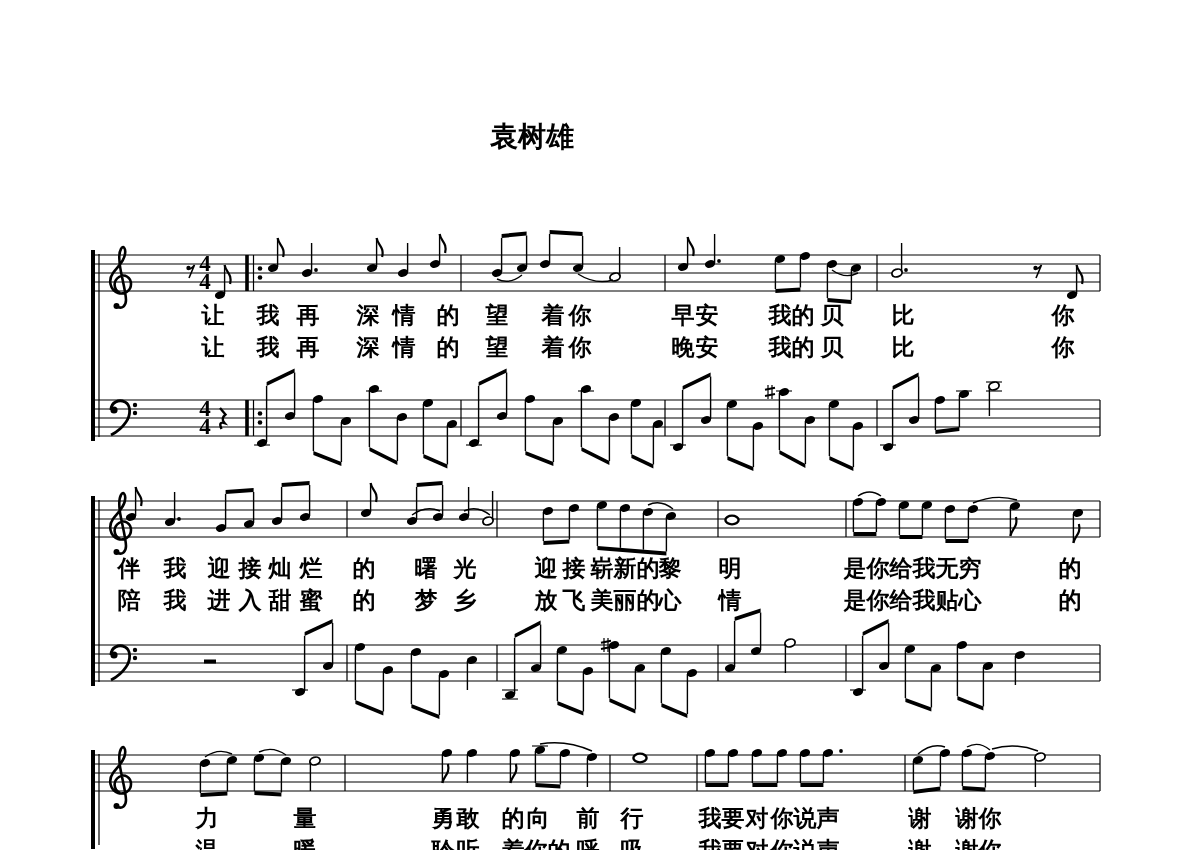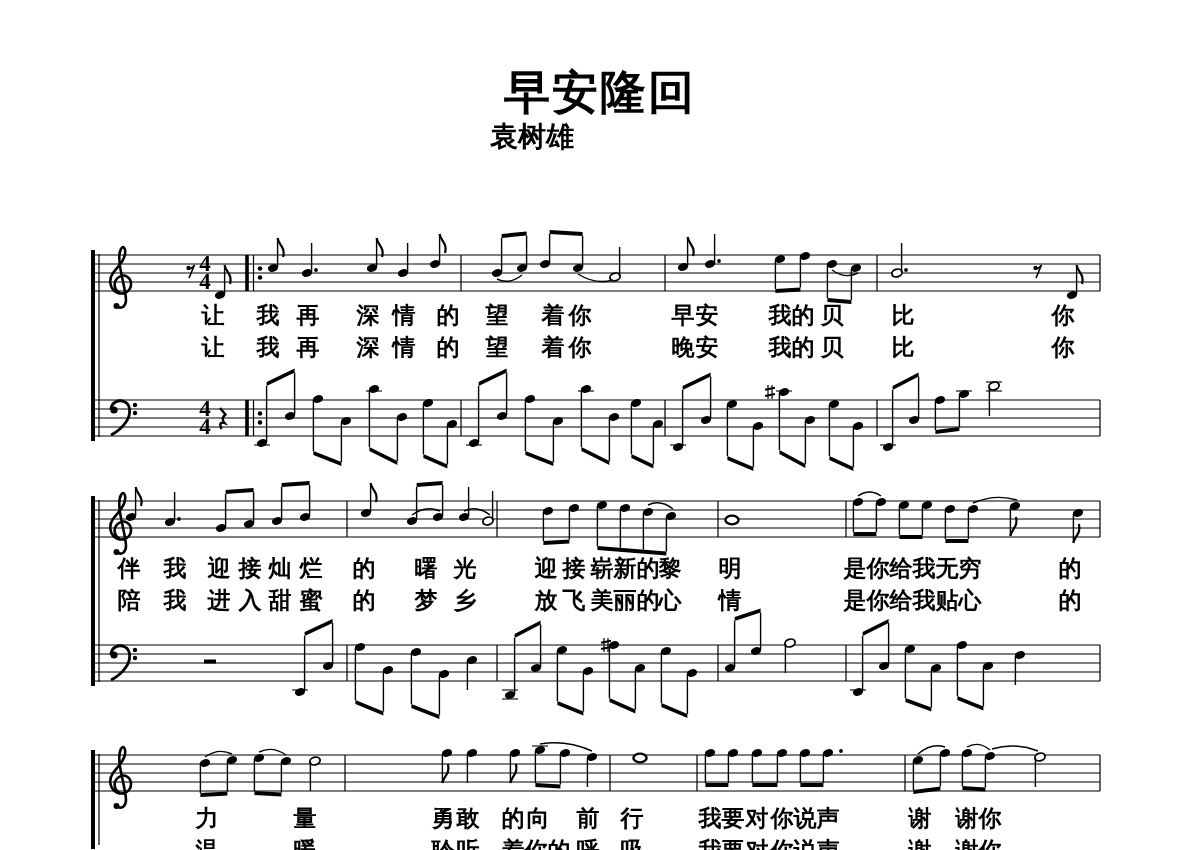--- a/index.html
+++ b/index.html
@@ -14,21 +14,20 @@
            font-size:22px;line-height:29px;font-weight:bold;}
   #score-layer{position:absolute;left:0;top:0;}
   #lyrics-layer{position:absolute;inset:0;pointer-events:none;}
   .syl{position:absolute;font-size:23px;font-weight:bold;white-space:nowrap;
        transform:translateX(-50%);}
 </style>
 </head>
 <body>
 
 <div id="page">
-  <div id="title">早安隆回</div>
   <div id="subtitle">袁树雄</div>
   <svg id="score-layer" width="1200" height="850" viewBox="0 0 1200 850">
       <rect x="91" y="250" width="4" height="191" fill="#000000"></rect>
       <line x1="99" y1="254" x2="99" y2="437" stroke="#000000" stroke-width="1.2"></line>
       <line x1="95" y1="255" x2="1100" y2="255" stroke="#000000" stroke-width="1.1"></line>
       <line x1="95" y1="264" x2="1100" y2="264" stroke="#000000" stroke-width="1.1"></line>
       <line x1="95" y1="273" x2="1100" y2="273" stroke="#000000" stroke-width="1.1"></line>
       <line x1="95" y1="282" x2="1100" y2="282" stroke="#000000" stroke-width="1.1"></line>
       <line x1="95" y1="291" x2="1100" y2="291" stroke="#000000" stroke-width="1.1"></line>
       <path d="M120,293 C113,289 113,281 119,277

